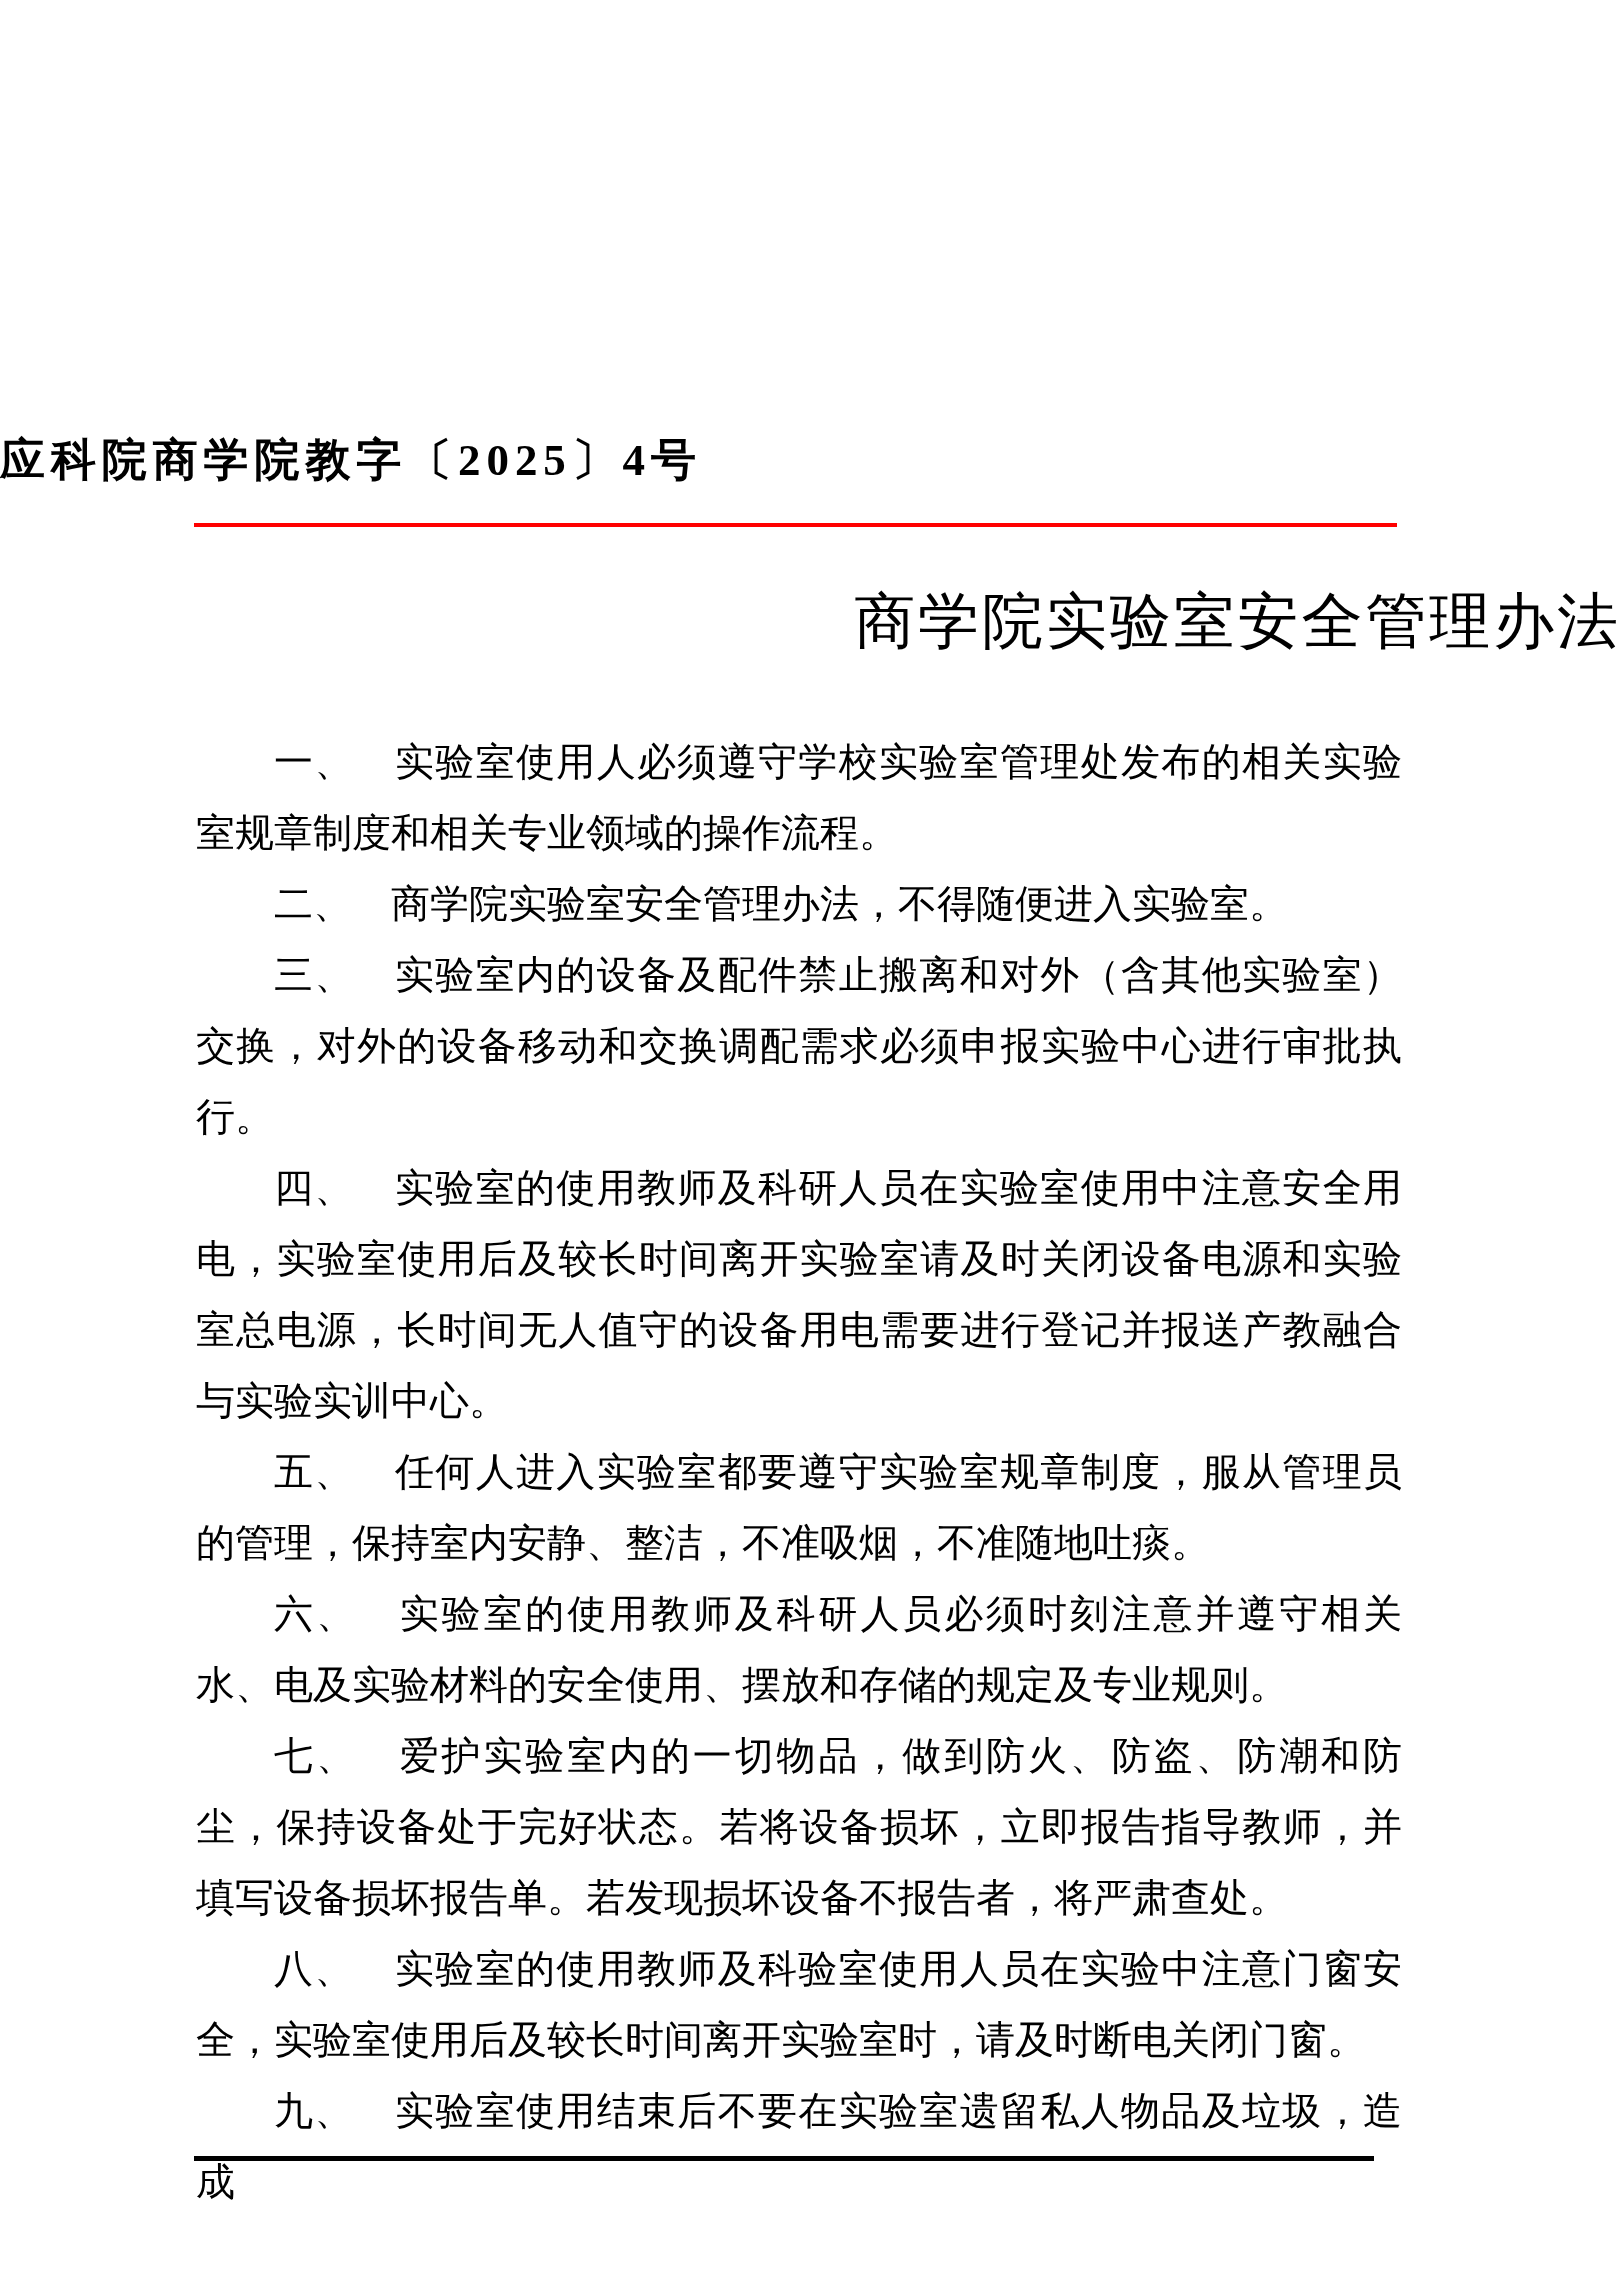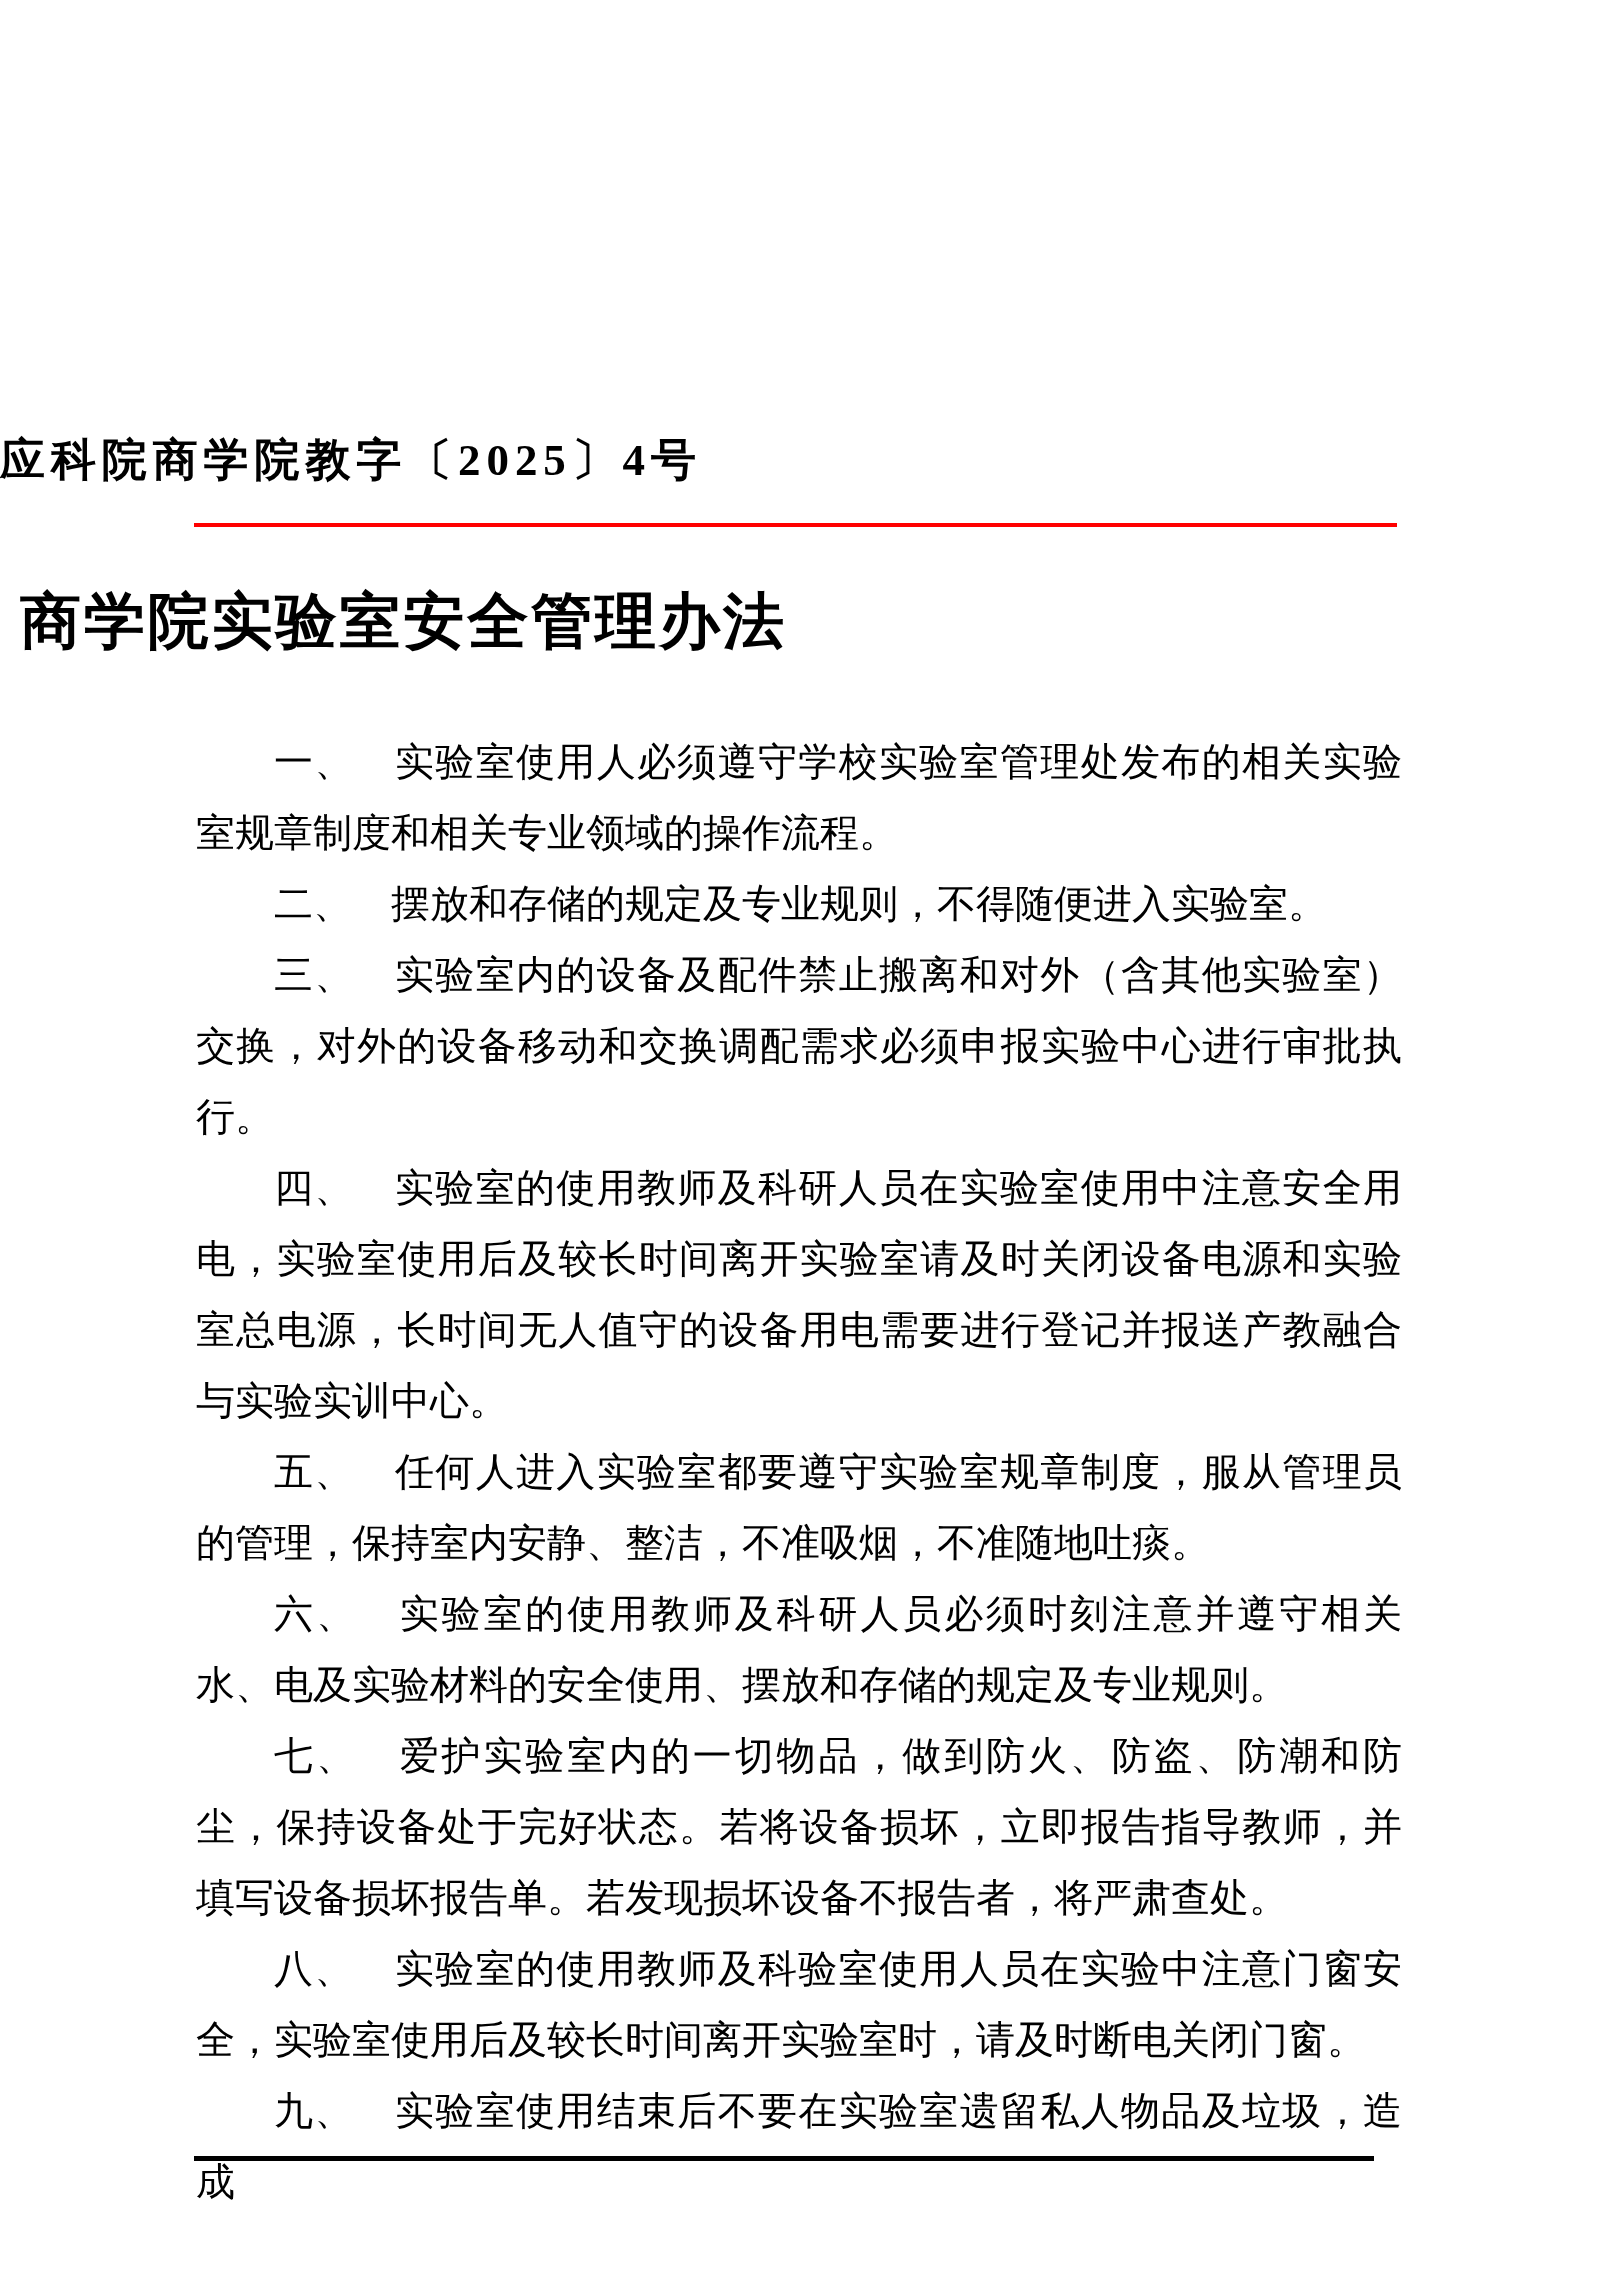--- a/index.html
+++ b/index.html
@@ -63,24 +63,24 @@
     height: 3.9px;
     background: var(--accent-red);
   }
 
   
   .doc-title {
     position: absolute;
     top: 588px;
     left: 0;
     width: 100%;
-    text-align: left;
+    text-align: right;
     font-size: 61px;
     line-height: 1.1;
-    font-weight: bold;
+    font-weight: normal;
     letter-spacing: 2.9px;
     color: var(--text-black);
     padding-left: 20px;
   }
 
   
   .doc-body {
     position: absolute;
     top: 726px;
     left: 196px;
@@ -112,21 +112,21 @@
 
 
   <div class="doc-number">应科院商学院教字〔2025〕4号</div>
 
   <div class="red-divider"></div>
 
   <h1 class="doc-title">商学院实验室安全管理办法</h1>
 
   <div class="doc-body">
     <p>一、　实验室使用人必须遵守学校实验室管理处发布的相关实验室规章制度和相关专业领域的操作流程。</p>
-    <p>二、　摆放和存储的规定及专业规则，不得随便进入实验室。</p>
+    <p>二、　商学院实验室安全管理办法，不得随便进入实验室。</p>
     <p>三、　实验室内的设备及配件禁止搬离和对外（含其他实验室）交换，对外的设备移动和交换调配需求必须申报实验中心进行审批执行。</p>
     <p>四、　实验室的使用教师及科研人员在实验室使用中注意安全用电，实验室使用后及较长时间离开实验室请及时关闭设备电源和实验室总电源，长时间无人值守的设备用电需要进行登记并报送产教融合与实验实训中心。</p>
     <p>五、　任何人进入实验室都要遵守实验室规章制度，服从管理员的管理，保持室内安静、整洁，不准吸烟，不准随地吐痰。</p>
     <p>六、　实验室的使用教师及科研人员必须时刻注意并遵守相关水、电及实验材料的安全使用、摆放和存储的规定及专业规则。</p>
     <p>七、　爱护实验室内的一切物品，做到防火、防盗、防潮和防尘，保持设备处于完好状态。若将设备损坏，立即报告指导教师，并填写设备损坏报告单。若发现损坏设备不报告者，将严肃查处。</p>
     <p>八、　实验室的使用教师及科验室使用人员在实验中注意门窗安全，实验室使用后及较长时间离开实验室时，请及时断电关闭门窗。</p>
     <p>九、　实验室使用结束后不要在实验室遗留私人物品及垃圾，造成</p>
   </div>
 
   <div class="footer-divider"></div>

